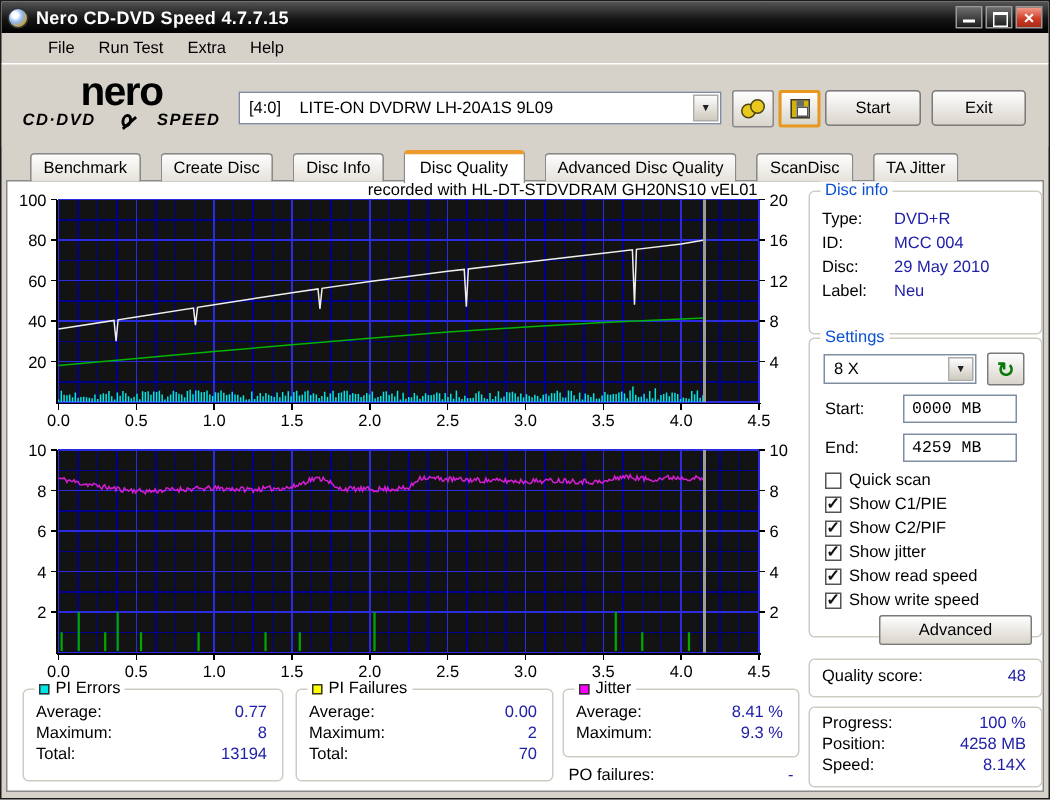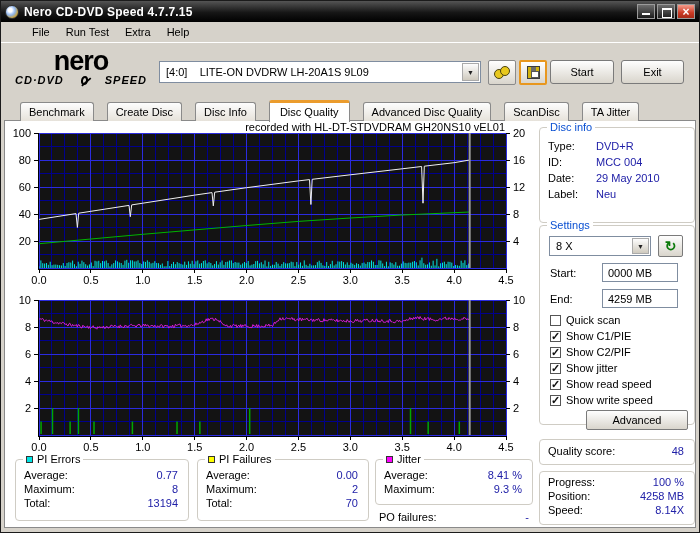--- a/index.html
+++ b/index.html
@@ -63,21 +63,21 @@
   
   .groupbox{position:absolute;border:1px solid #cfccc4;border-radius:4px;background:#fff;}
   .gb-title{position:absolute;top:-7px;left:7px;background:#fff;padding:0 3px;color:#0a50d2;display:flex;align-items:center;gap:4px;}
   .gb-title.dark{color:#000;}
   .swatch{display:inline-block;width:7px;height:7px;border:1px solid #333;}
   .inforow{display:flex;padding:2px 8px;}
   .inforow .lab{width:48px;}
   .inforow .val{color:#2121a8;}
   .srow{display:flex;justify-content:space-between;padding:1px 10px 1px 8px;}
   .srow .val{color:#2121a8;}
-  .field{position:absolute;height:19px;border:1px solid #7f8da0;background:#fff;padding:2px 5px;color:#000;font-family:Liberation Sans, sans-serif;font-size:11px;}
+  .field{position:absolute;height:19px;border:1px solid #7f8da0;background:#fff;padding:2px 5px;color:#000;font-family:Liberation Mono, monospace;font-size:11px;}
   .slabel{position:absolute;}
   .cbrow{position:absolute;display:flex;align-items:center;gap:5px;left:10px;}
   .cb{width:11px;height:11px;border:1px solid #555;background:#fff;display:flex;align-items:center;justify-content:center;
       font-size:11px;font-weight:bold;line-height:1;color:#111;}
   .advbtn{position:absolute;left:46px;top:178px;width:102px;height:20px;border:1px solid #7a7a7a;border-radius:2px;
           background:linear-gradient(#fefefe,#d9d5cc);display:flex;align-items:center;justify-content:center;}
   .refreshbtn{position:absolute;left:118px;top:9px;width:25px;height:22px;border:1px solid #7a7a7a;border-radius:2px;
           background:linear-gradient(#fefefe,#d9d5cc);display:flex;align-items:center;justify-content:center;
           color:#0a7a0a;font-size:14px;font-weight:bold;}
   .porow{position:absolute;left:374px;top:390px;width:150px;display:flex;justify-content:space-between;}
@@ -599,21 +599,21 @@
       <div style="margin-top:10px">
         <div class="inforow">
             <span class="lab">Type:</span>
             <span class="val">DVD+R</span>
           </div>
         <div class="inforow">
             <span class="lab">ID:</span>
             <span class="val">MCC 004</span>
           </div>
         <div class="inforow">
-            <span class="lab">Date:</span>
+            <span class="lab">Disc:</span>
             <span class="val">29 May 2010</span>
           </div>
         <div class="inforow">
             <span class="lab">Label:</span>
             <span class="val">Neu</span>
           </div>
       </div>
     </div>
 
     <div class="groupbox" style="left:534px;top:104px;width:156px;height:200px">

